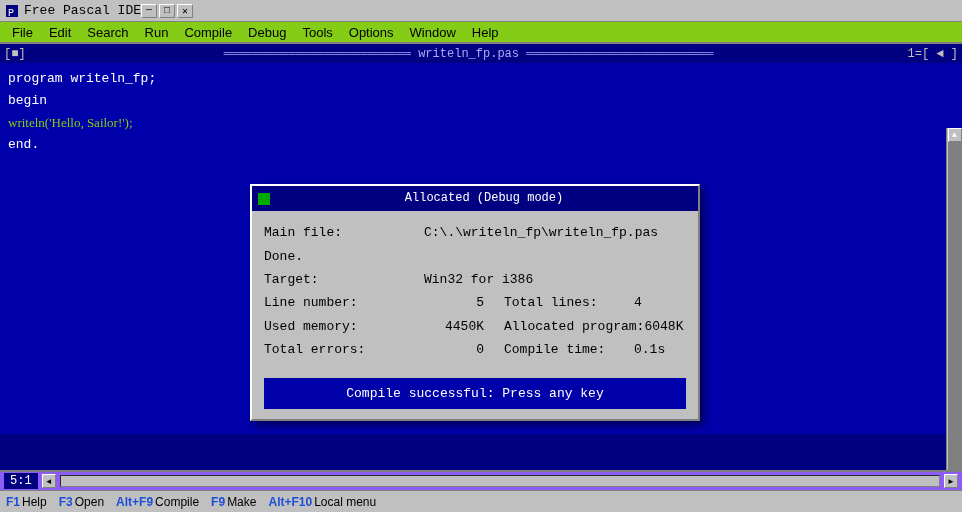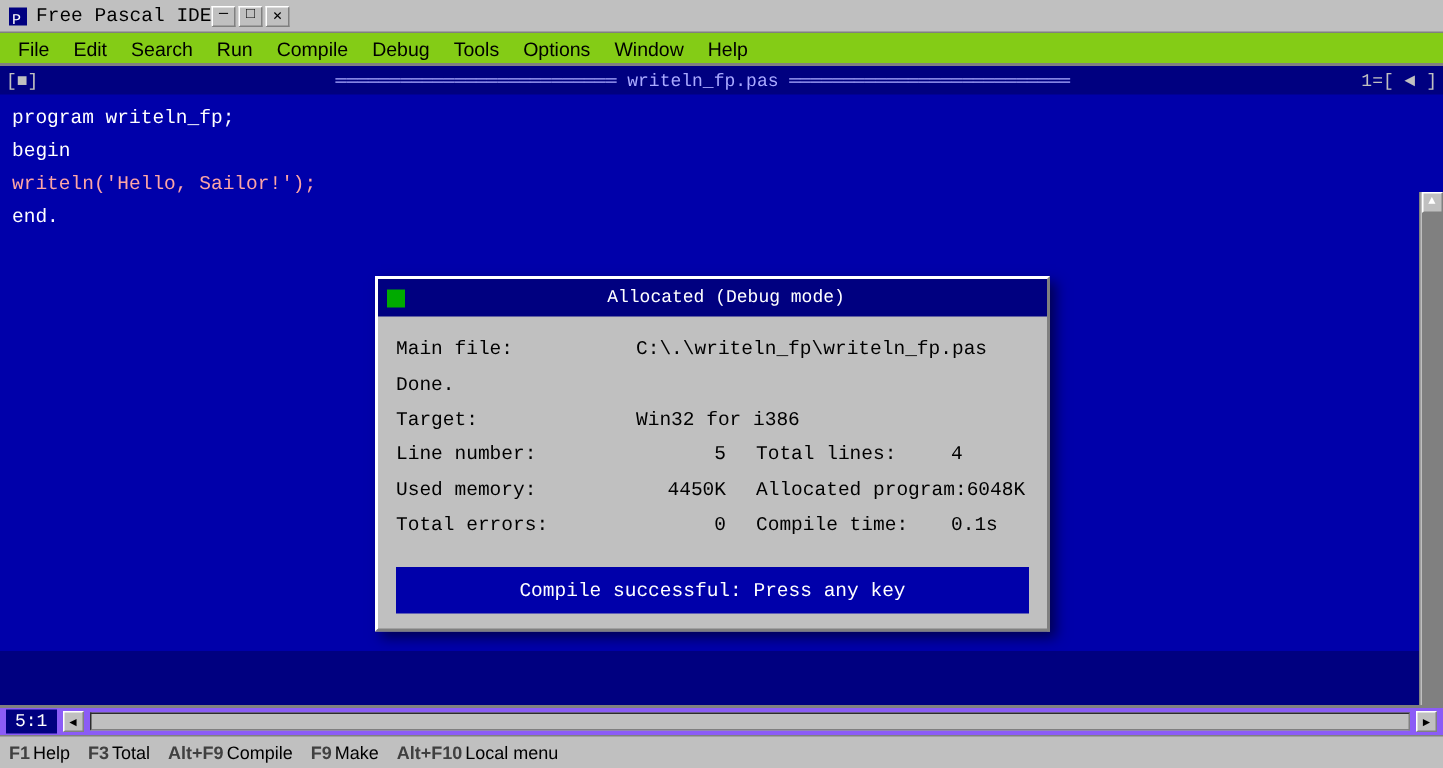--- a/index.html
+++ b/index.html
@@ -200,21 +200,21 @@
       bottom: 0;
       left: 0;
       right: 0;
       border-top: 1px solid #808080;
     }
     .hotkey-item {
       display: flex;
       gap: 2px;
     }
     .hotkey-key {
-      color: #404040;
+      color: #1d4ed8;
       font-weight: bold;
     }
     .hotkey-label {
       color: #000;
     }
 
     
     #scrollbar-right {
       position: absolute;
       right: 0;
@@ -281,21 +281,21 @@
   <span id="tabbar-left">[■]</span>
   <span style="flex:1; color:#aaaaff; text-align:center; font-family:'Courier New',monospace; font-size:12px;">
     ══════════════════════════ <span>writeln_fp.pas</span> ══════════════════════════
   </span>
   <span id="tabbar-right">1=[ ◄ ]</span>
 </div>
 
 <div id="codearea">
   <div style="color:#fff; font-family:'Courier New',monospace; font-size:13px; line-height:1.7;">program writeln_fp;</div>
   <div style="color:#fff; font-family:'Courier New',monospace; font-size:13px; line-height:1.7;">begin</div>
-  <div style="color:#fca5a5; font-family:Liberation Mono, monospace; font-size:13px; line-height:1.7;">  writeln('Hello, Sailor!');</div>
+  <div style="color:#84cc16; font-family:Liberation Serif, serif; font-size:13px; line-height:1.7;">  writeln('Hello, Sailor!');</div>
   <div style="color:#fff; font-family:'Courier New',monospace; font-size:13px; line-height:1.7;">end.</div>
 
   <div id="compile-dialog">
     <div id="dialog-titlebar">
       <div id="dialog-titlebar-icon"></div>
       <span id="dialog-titlebar-title">Allocated  (Debug mode)</span>
     </div>
     <div id="dialog-body">
       <div class="dialog-row">
         <span class="dialog-label">Main file:</span>
@@ -346,21 +346,21 @@
   <div class="scroll-arrow">►</div>
 </div>
 
 <div id="hotkeybar">
   <div class="hotkey-item">
     <span class="hotkey-key">F1</span>
     <span class="hotkey-label"> Help</span>
   </div>
   <div class="hotkey-item">
     <span class="hotkey-key">F3</span>
-    <span class="hotkey-label"> Total</span>
+    <span class="hotkey-label"> Open</span>
   </div>
   <div class="hotkey-item">
     <span class="hotkey-key">Alt+F9</span>
     <span class="hotkey-label"> Compile</span>
   </div>
   <div class="hotkey-item">
     <span class="hotkey-key">F9</span>
     <span class="hotkey-label"> Make</span>
   </div>
   <div class="hotkey-item">

